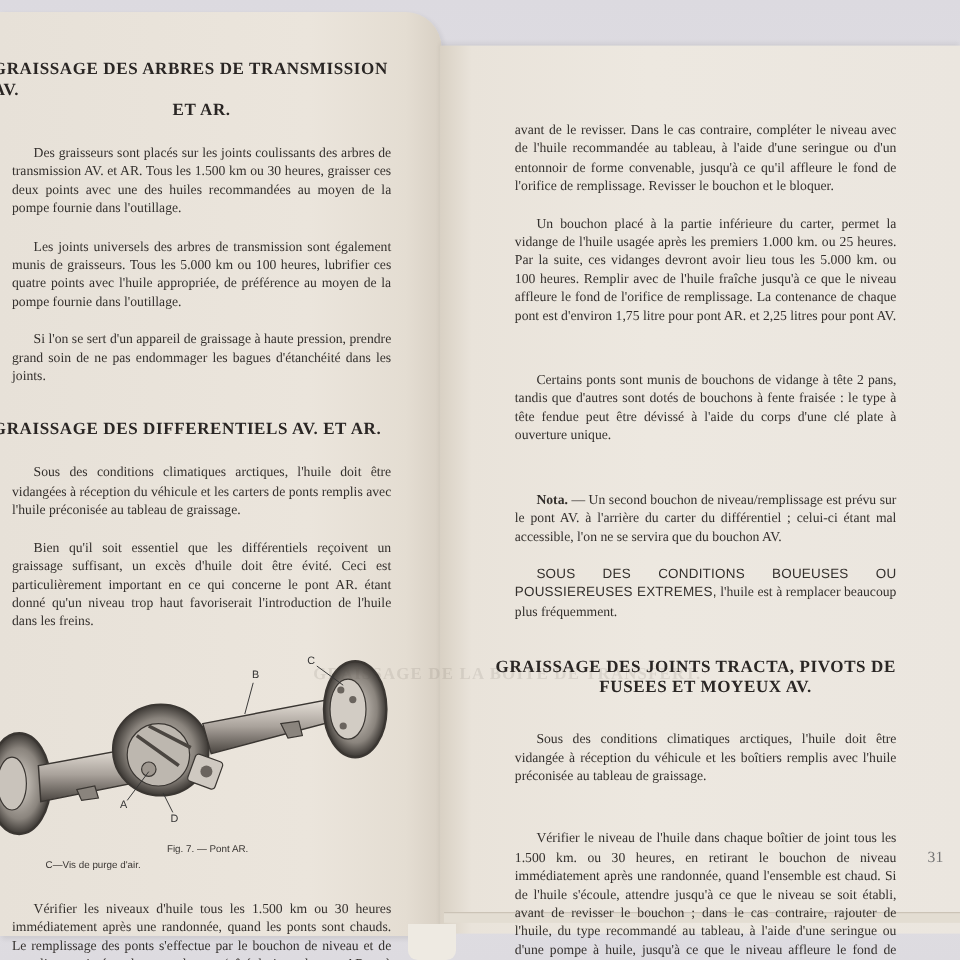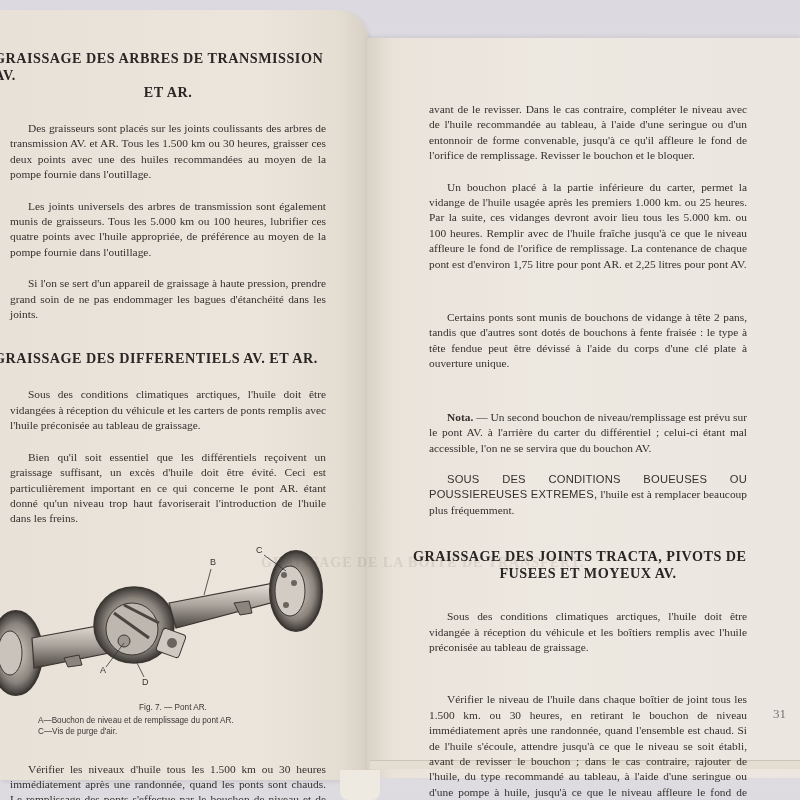--- a/index.html
+++ b/index.html
@@ -141,21 +141,20 @@
     <span class="fig-label" style="left:106px;top:122px;">A</span>
     <span class="fig-label" style="left:216px;top:14px;">B</span>
     <span class="fig-label" style="left:262px;top:2px;">C</span>
     <span class="fig-label" style="left:148px;top:134px;">D</span>
     <span class="ghost" style="left:230px;top:12px;">GRAISSAGE DE LA BOITE DE TRANSFERT.</span>
   </div>
 
   <div class="caption">
     <div class="title">Fig. 7. — Pont AR.</div>
     <div class="legend">
-      <div>A—Bouchon de niveau et de remplissage du pont AR.</div>
       <div>C—Vis de purge d'air.</div>
     </div>
   </div>
   <div style="height:8px"></div>
   <p class="t">Vérifier les niveaux d'huile tous les 1.500 km ou 30 heures immédiatement après une randonnée, quand les ponts sont chauds. Le remplissage des ponts s'effectue par le bouchon de niveau et de remplissage situé sur le carter de pont (côté droit sur le pont AR. et à l'avant sur le pont AV.). Dévisser le bouchon et si de l'huile s'écoule, attendre quelques minutes pour que le niveau s'établisse.</p>
 </div>
 
 <div class="right-content">
   <p class="t noind">avant de le revisser. Dans le cas contraire, compléter le niveau avec de l'huile recommandée au tableau, à l'aide d'une seringue ou d'un entonnoir de forme convenable, jusqu'à ce qu'il affleure le fond de l'orifice de remplissage. Revisser le bouchon et le bloquer.</p>
   <p class="t">Un bouchon placé à la partie inférieure du carter, permet la vidange de l'huile usagée après les premiers 1.000 km. ou 25 heures. Par la suite, ces vidanges devront avoir lieu tous les 5.000 km. ou 100 heures. Remplir avec de l'huile fraîche jusqu'à ce que le niveau affleure le fond de l'orifice de remplissage. La contenance de chaque pont est d'environ 1,75 litre pour pont AR. et 2,25 litres pour pont AV.</p>

